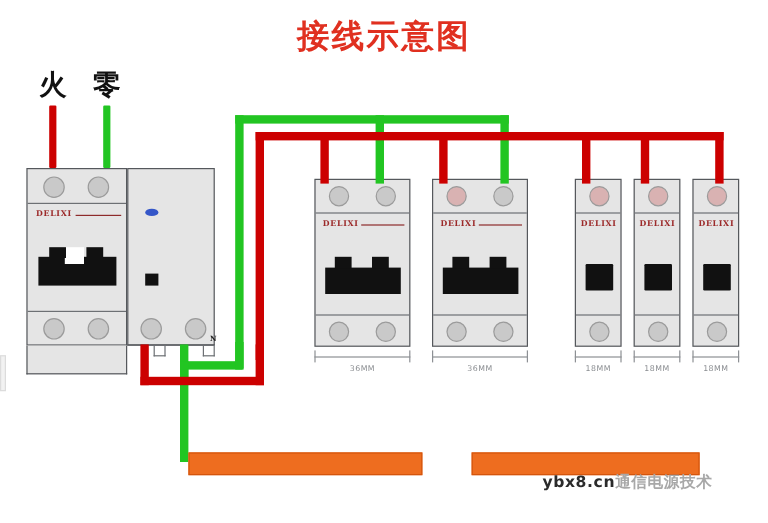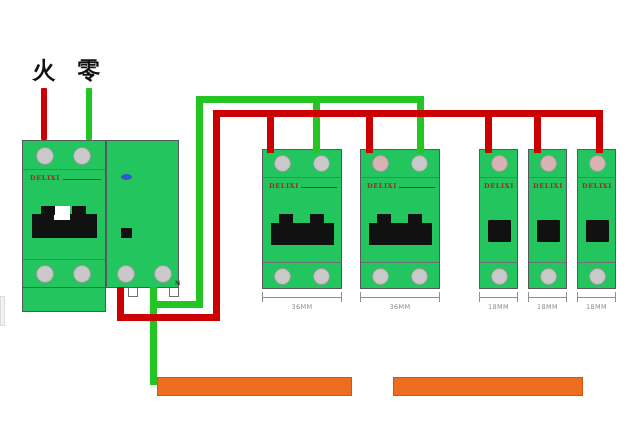--- a/index.html
+++ b/index.html
@@ -27,21 +27,21 @@
 
   
   .src-label{
     font-size:23px;font-weight:bold;color:#111;
     text-align:center;width:34px;
   }
 
   
   .breaker{
     box-sizing:border-box;
-    background:#22c55e;
+    background:#e5e5e5;
     border:1.2px solid #55585c;
   }
   .brand{
     position:absolute;
     font-size:6.5px;
     font-weight:bold;
     color:#9c2a2a;
     letter-spacing:0.6px;
     font-family:"DejaVu Serif","Liberation Serif",serif;
     white-space:nowrap;
@@ -123,20 +123,21 @@
   #edge-artifact{
     position:absolute;left:0;top:296px;width:5px;height:30px;
     background:#f2f2f2;border:1px solid #dcdcdc;box-sizing:border-box;
   }
 </style>
 </head>
 <body>
 
 <div id="stage">
 
+  <div class="abs" id="title">接线示意图</div>
 
   <div class="abs src-label" style="left:27px;top:55px;">火</div>
   <div class="abs src-label" style="left:72px;top:55px;">零</div>
 
   <div class="abs wire wire-red stub" style="left:41px;top:88px;height:52px;"></div>
   <div class="abs wire wire-green stub" style="left:86px;top:88px;height:52px;"></div>
 
   <div class="abs breaker" style="left:22px;top:140px;width:84px;height:148px;">
     <div class="sep" style="left:0;top:28px;width:100%;"></div>
     <div class="sep" style="left:0;top:118px;width:100%;"></div>
@@ -274,14 +275,17 @@
 
   <div class="abs wire wire-red wv" style="left:117px;top:287px;height:34px;"></div>
   <div class="abs wire wire-red wh" style="left:117px;top:314px;width:103px;"></div>
   <div class="abs wire wire-red wv" style="left:213px;top:287px;height:34px;"></div>
 
   <div class="abs busbar" style="left:157px;top:377px;width:195px;height:19px;"></div>
 
   <div class="abs busbar" style="left:393px;top:377px;width:190px;height:19px;"></div>
   <div class="abs bus-label" style="left:393px;top:416px;width:190px;margin-top:37px;">接地排</div>
 
+  <div id="wm" class="abs" style="left:452px;top:393px;">
+    <span class="wm-dark">ybx8.cn</span><span class="wm-gray">通信电源技术</span>
+  </div>
 
 </div>
 
 </body></html>

